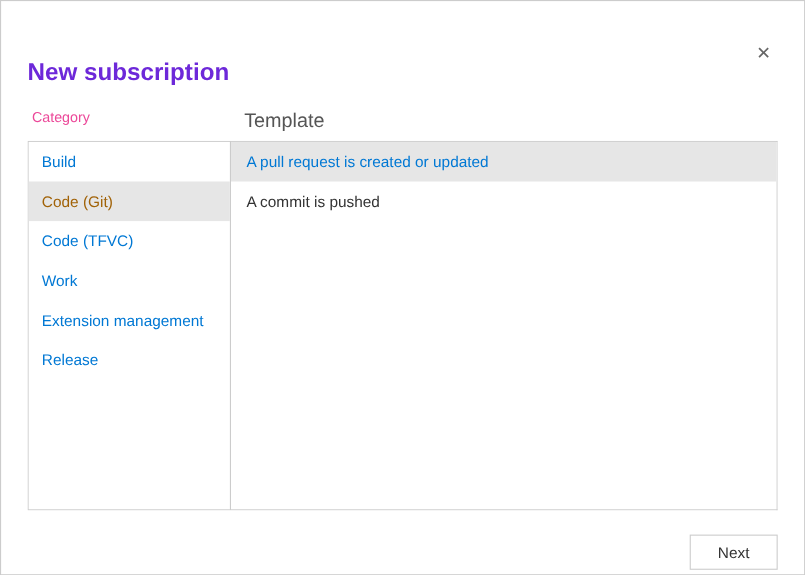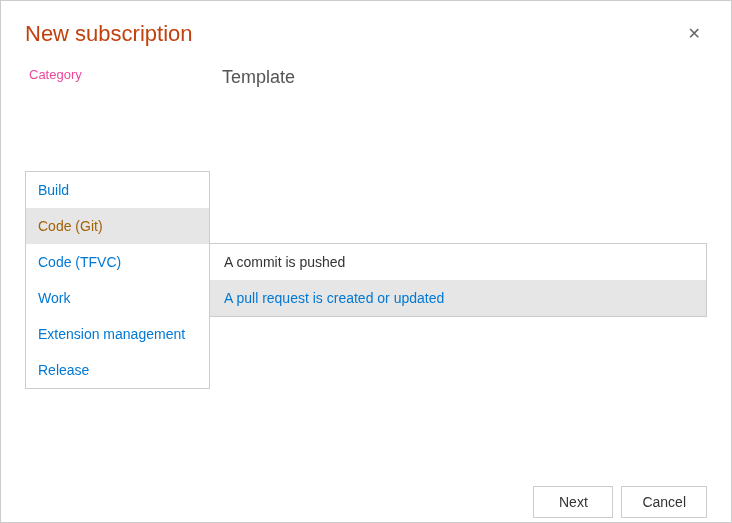--- a/index.html
+++ b/index.html
@@ -31,22 +31,23 @@
     .dialog-header {
       padding: 20px 24px 10px 24px;
       display: flex;
       align-items: center;
       justify-content: space-between;
       border-bottom: none;
     }
 
     .dialog-title {
       font-size: 22px;
-      font-weight: 400;
-      color: #c2410c;
+      font-weight: 700;
+      color: #6d28d9;
+      margin-top: 32px;
     }
 
     .close-btn {
       background: none;
       border: none;
       cursor: pointer;
       font-size: 16px;
       color: #666666;
       padding: 4px 6px;
       line-height: 1;
@@ -78,21 +79,20 @@
       font-size: 18px;
       color: #555555;
       padding-left: 12px;
     }
 
     .lists-row {
       display: flex;
       gap: 0;
       flex: 1;
       overflow: hidden;
-      align-items: center;
     }
 
     .category-list {
       width: 185px;
       border: 1px solid #cccccc;
       overflow-y: auto;
       flex-shrink: 0;
     }
 
     .category-item {
@@ -181,23 +181,22 @@
 
       <div class="category-item">Build</div>
           <div class="category-item selected">Code (Git)</div>
           <div class="category-item">Code (TFVC)</div>
           <div class="category-item">Work</div>
           <div class="category-item">Extension management</div>
           <div class="category-item">Release</div>
         </div>
       <div class="template-list">
 
-      <div class="template-item">A commit is pushed</div>
-          <div class="template-item selected"><span class="highlight">A pull request is created or updated</span></div>
+      <div class="template-item selected"><span class="highlight">A pull request is created or updated</span></div>
+          <div class="template-item">A commit is pushed</div>
         </div>
     </div>
   </div>
 
   <div class="dialog-footer">
     <button class="btn btn-primary">Next</button>
-    <button class="btn btn-secondary">Cancel</button>
   </div>
 </div>
 
 </body></html>

